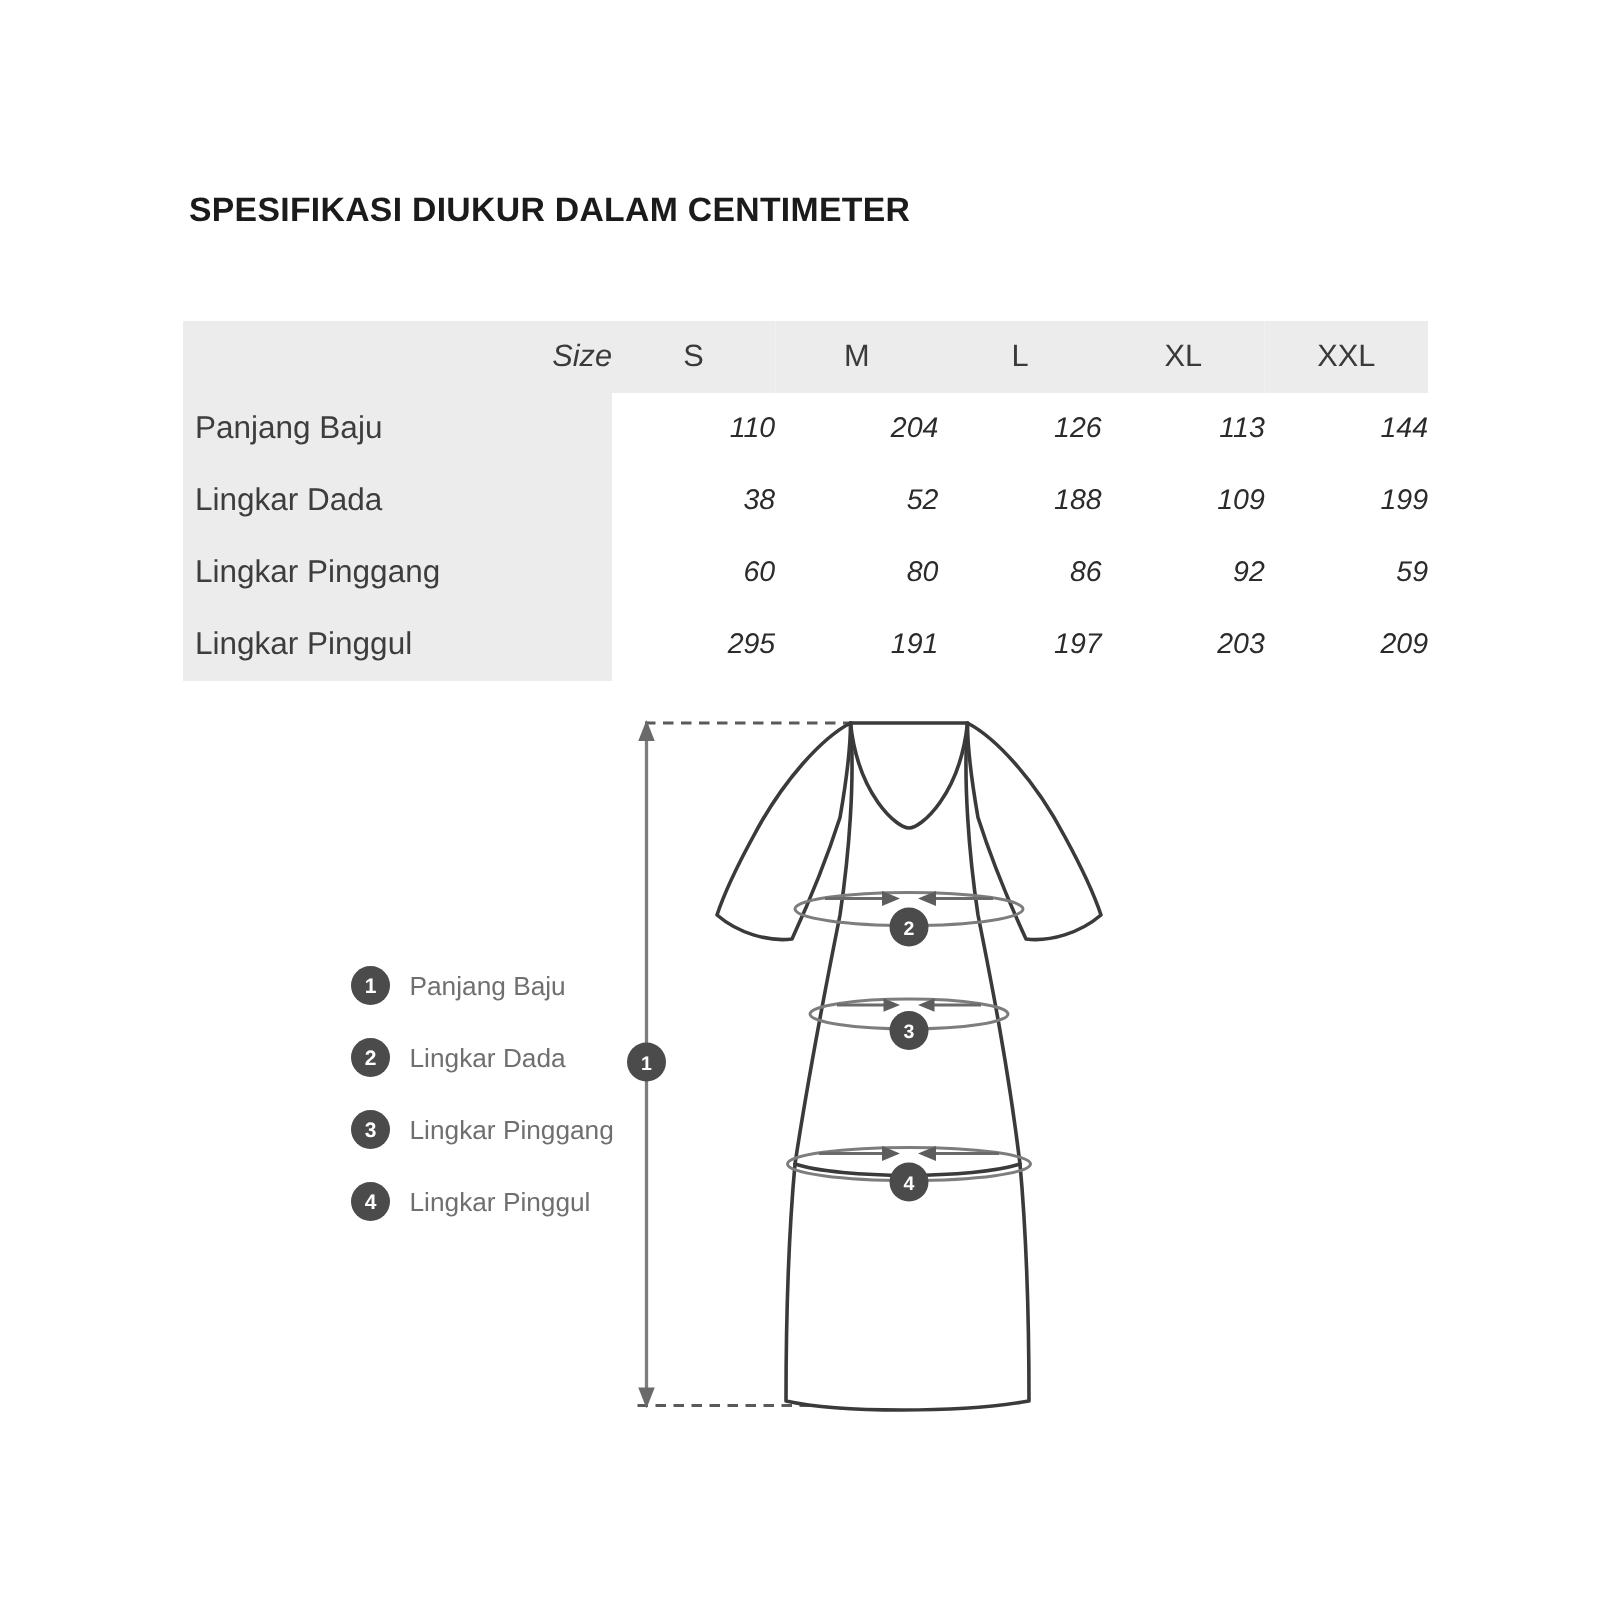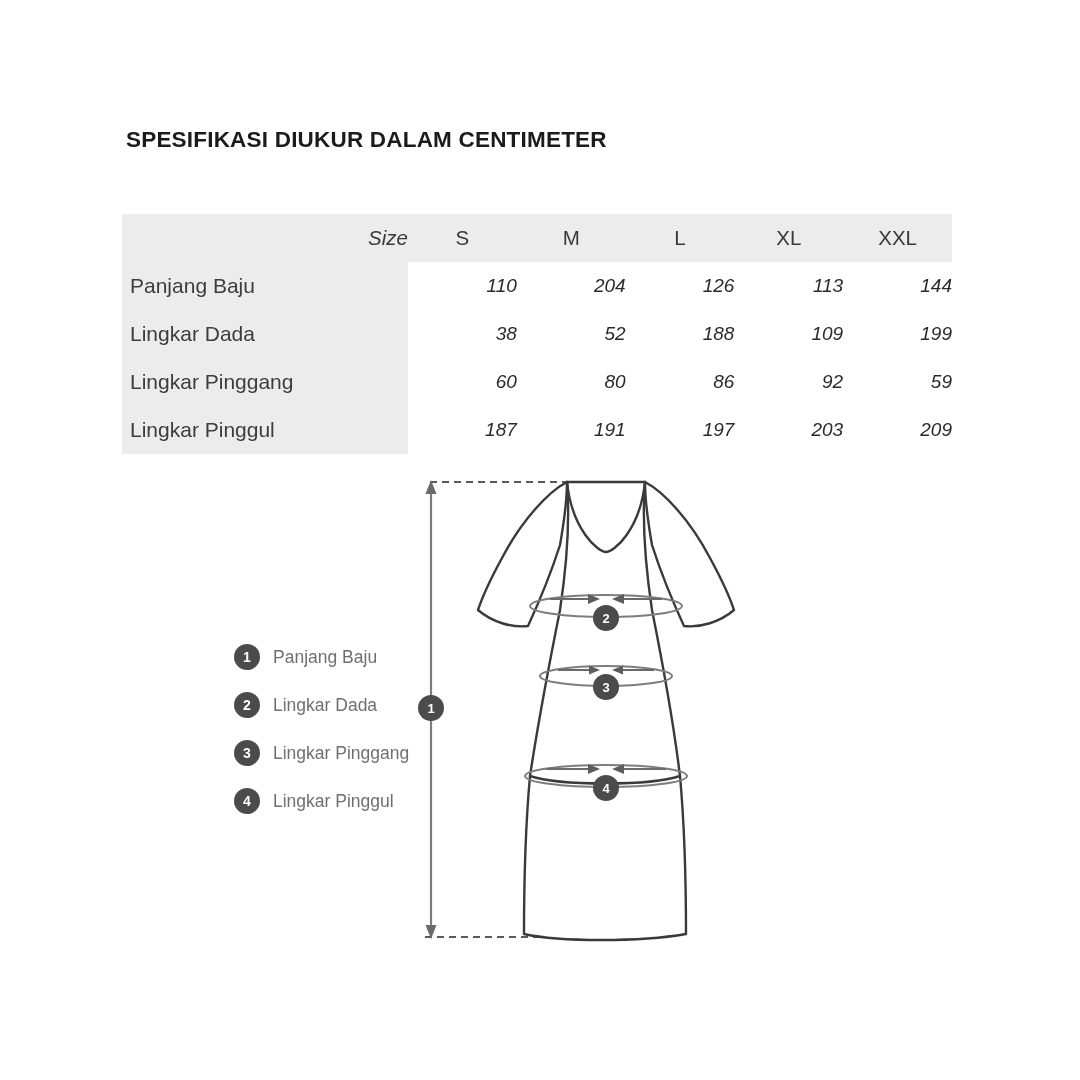--- a/index.html
+++ b/index.html
@@ -161,21 +161,21 @@
     <tr>
       <td class="row-label col-label">Lingkar Pinggang</td>
       <td class="row-val col-size">60</td>
       <td class="row-val col-size">80</td>
       <td class="row-val col-size">86</td>
       <td class="row-val col-size">92</td>
       <td class="row-val col-size">59</td>
     </tr>
     <tr>
       <td class="row-label col-label">Lingkar Pinggul</td>
-      <td class="row-val col-size">187</td>
+      <td class="row-val col-size">295</td>
       <td class="row-val col-size">191</td>
       <td class="row-val col-size">197</td>
       <td class="row-val col-size">203</td>
       <td class="row-val col-size">209</td>
     </tr>
   </tbody>
 </table>
 
 <div class="legend">
   <div class="legend-item">

